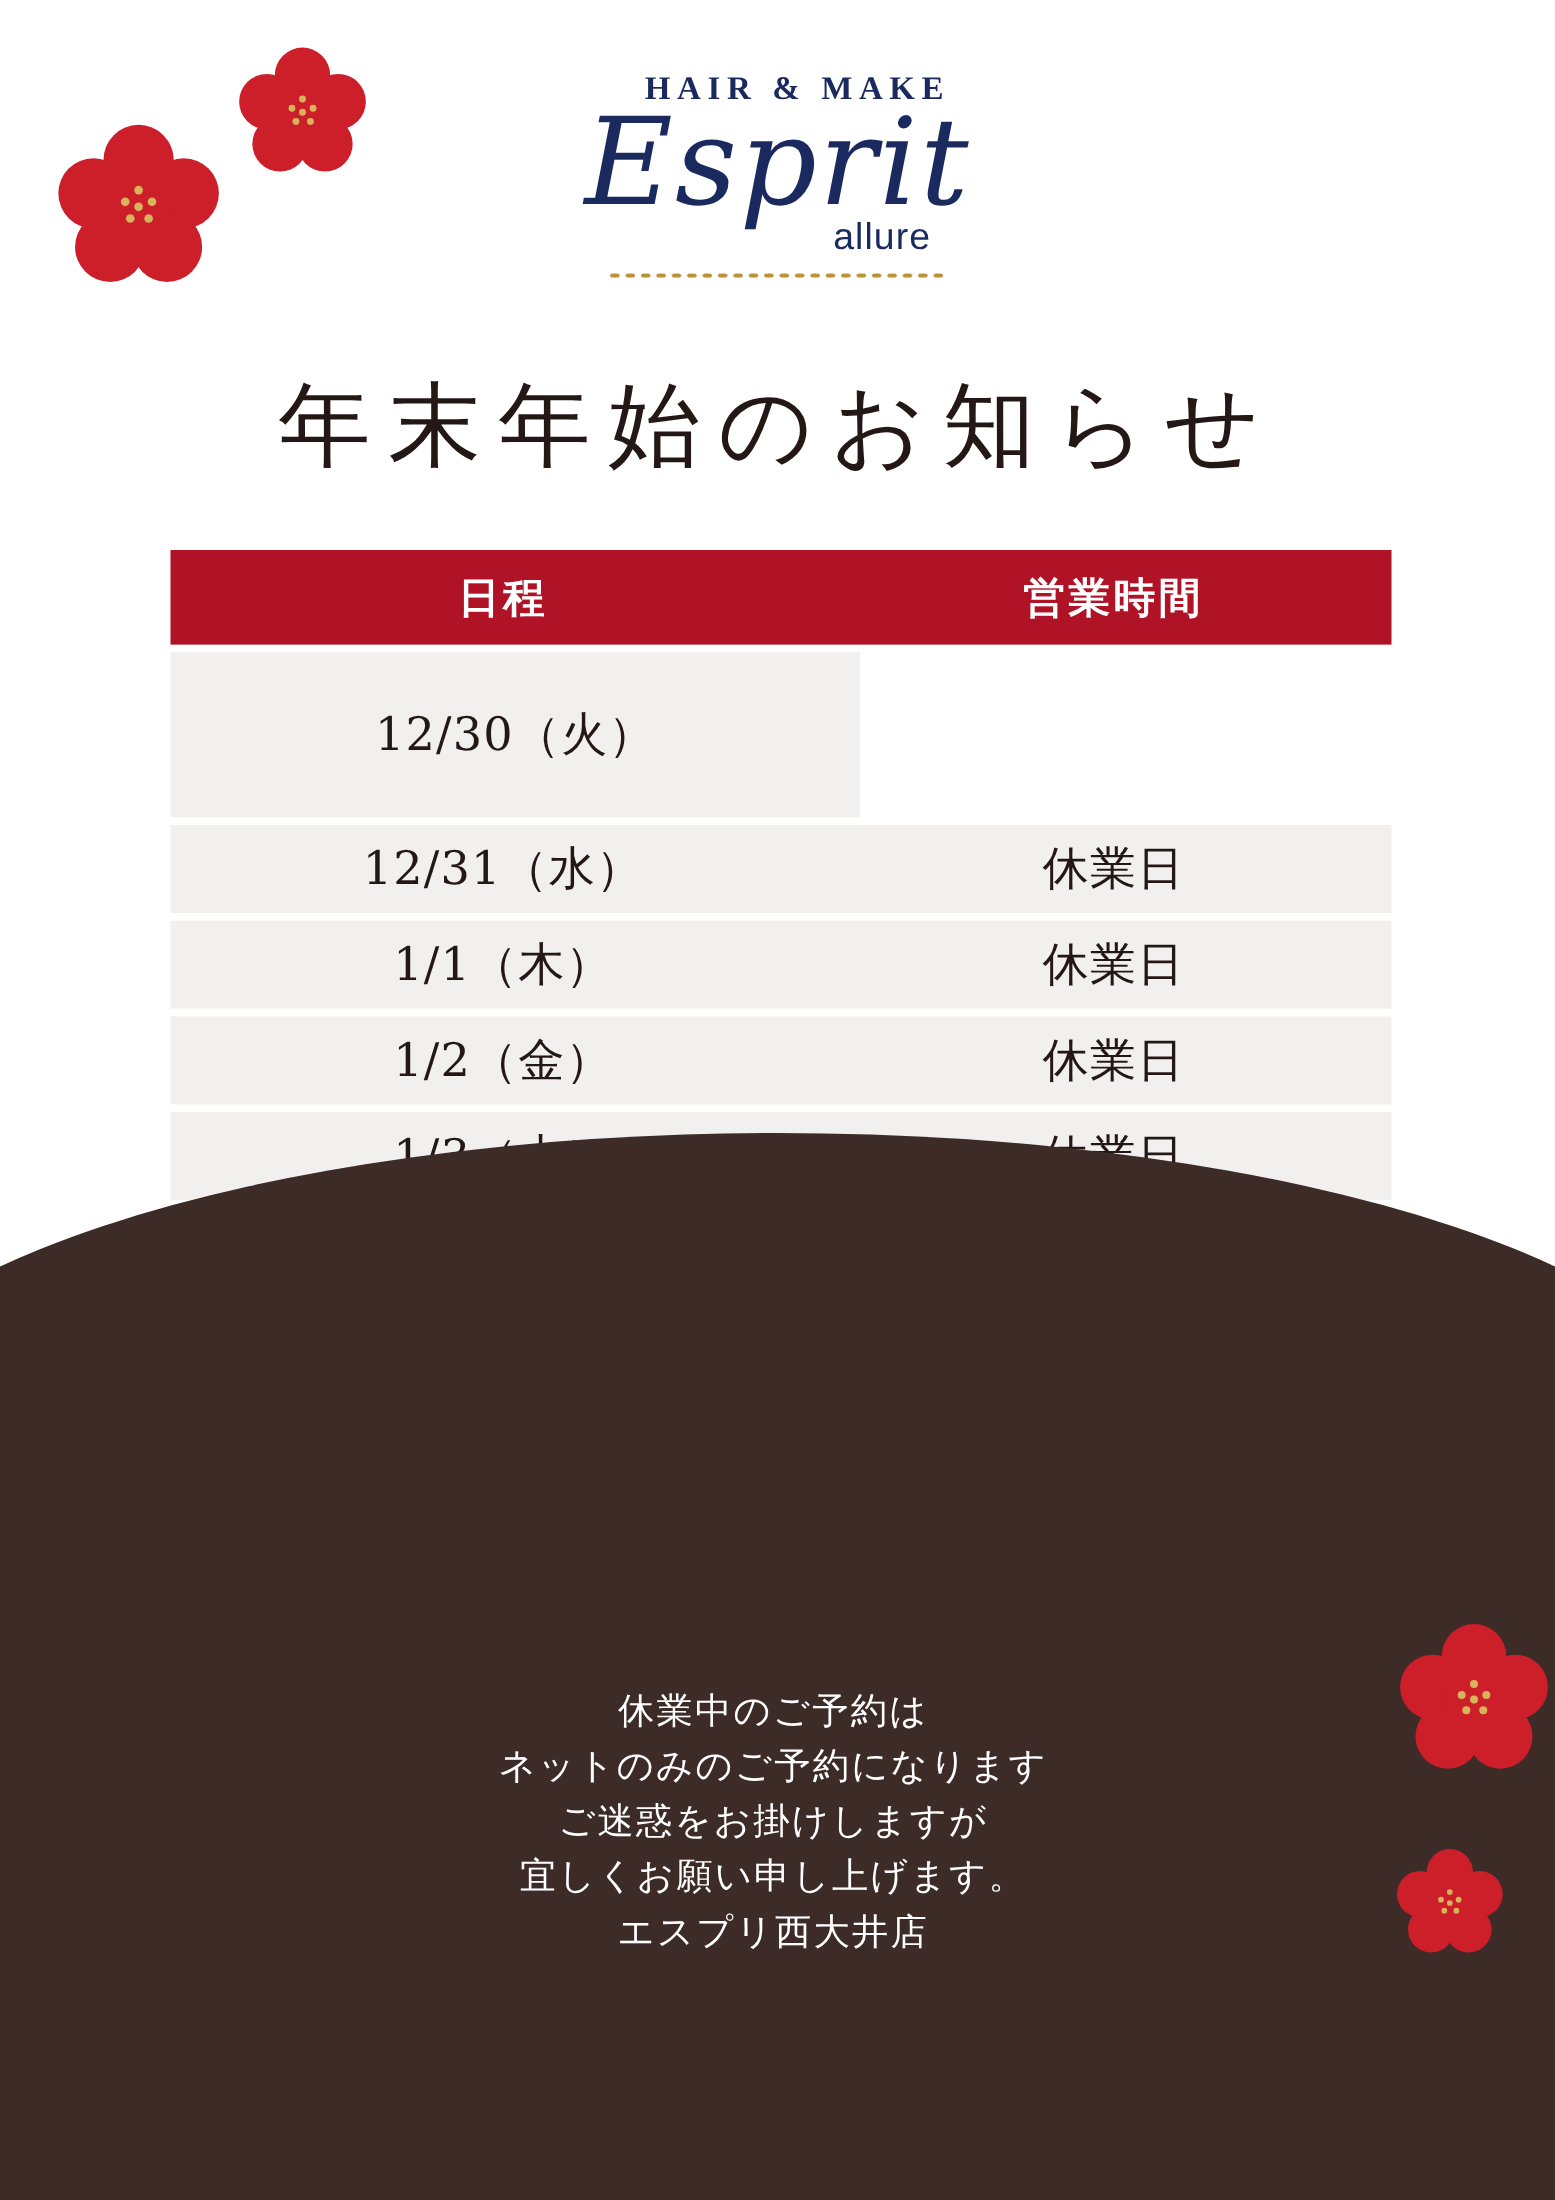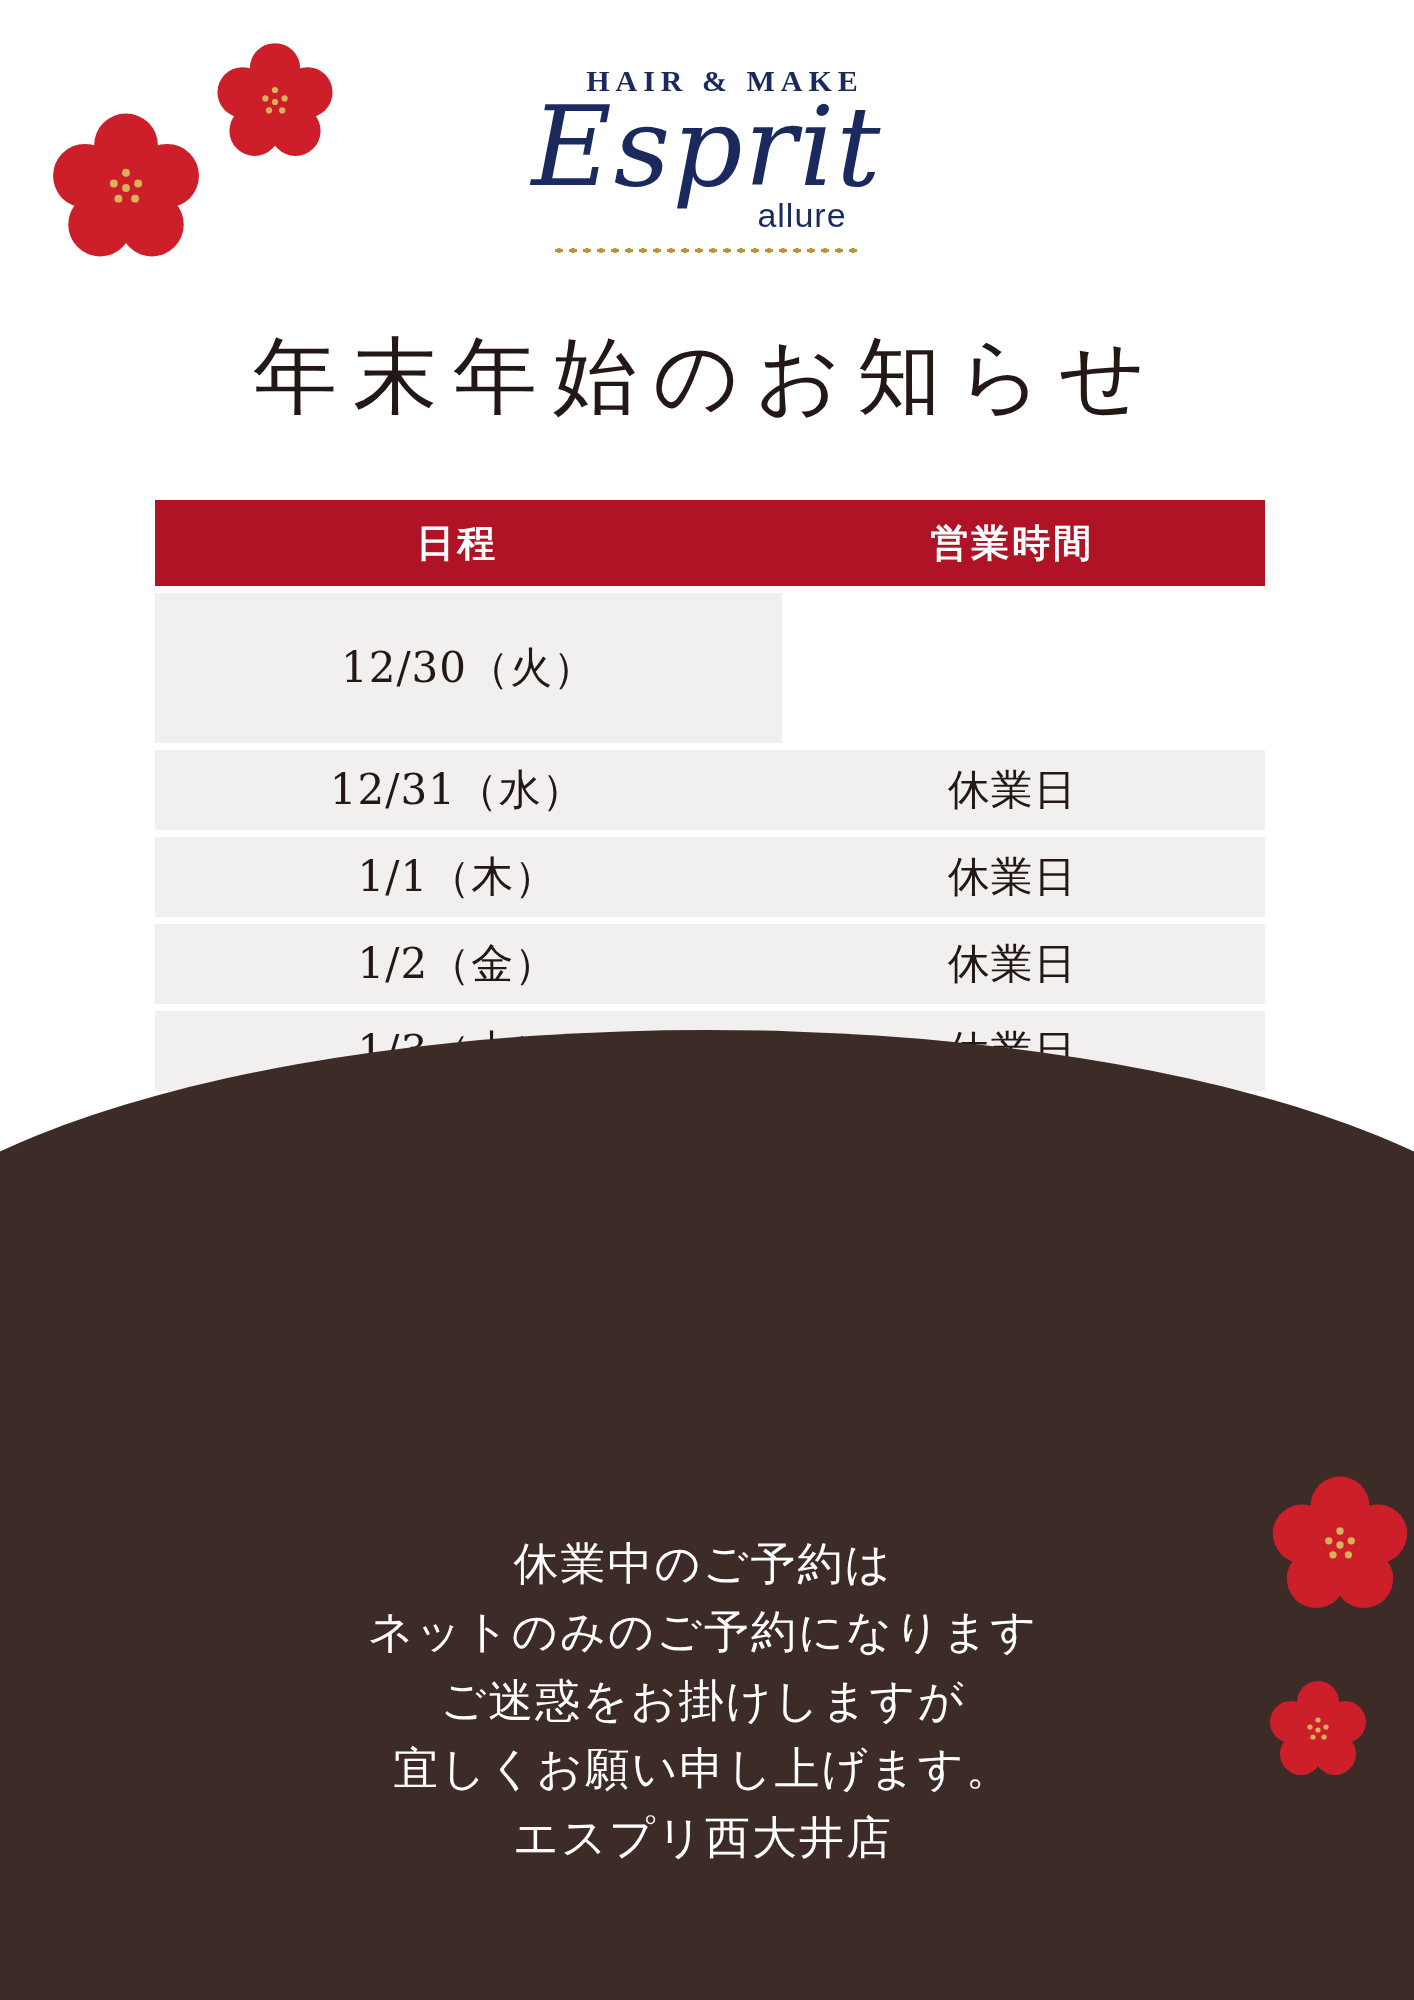--- a/index.html
+++ b/index.html
@@ -62,21 +62,21 @@
     width: 310px;
     height: 7px;
     background-image: radial-gradient(#b99338 42%, transparent 45%);
     background-size: 14px 7px;
     background-repeat: repeat-x;
   }
 
   
   .title {
     position: absolute;
-    top: 320px;
+    top: 330px;
     left: 0;
     width: 1414px;
     text-align: center;
     font-family: "DejaVu Serif", serif;
     font-size: 84px;
     letter-spacing: 16px;
     color: #231815;
     white-space: nowrap;
   }
 
@@ -133,21 +133,21 @@
     overflow: hidden;
   }
   .bottom-text {
     position: absolute;
     top: 1530px;
     left: 0;
     width: 1406px;
     text-align: center;
     color: #ffffff;
     font-family: "DejaVu Serif", serif;
-    font-size: 45px;
+    font-size: 33px;
     line-height: 1.52;
     letter-spacing: 2px;
   }
   .bottom-text div { white-space: nowrap; }
 
   
   .flower { position: absolute; }
   .flower svg { display: block; }
 </style>
 </head>

